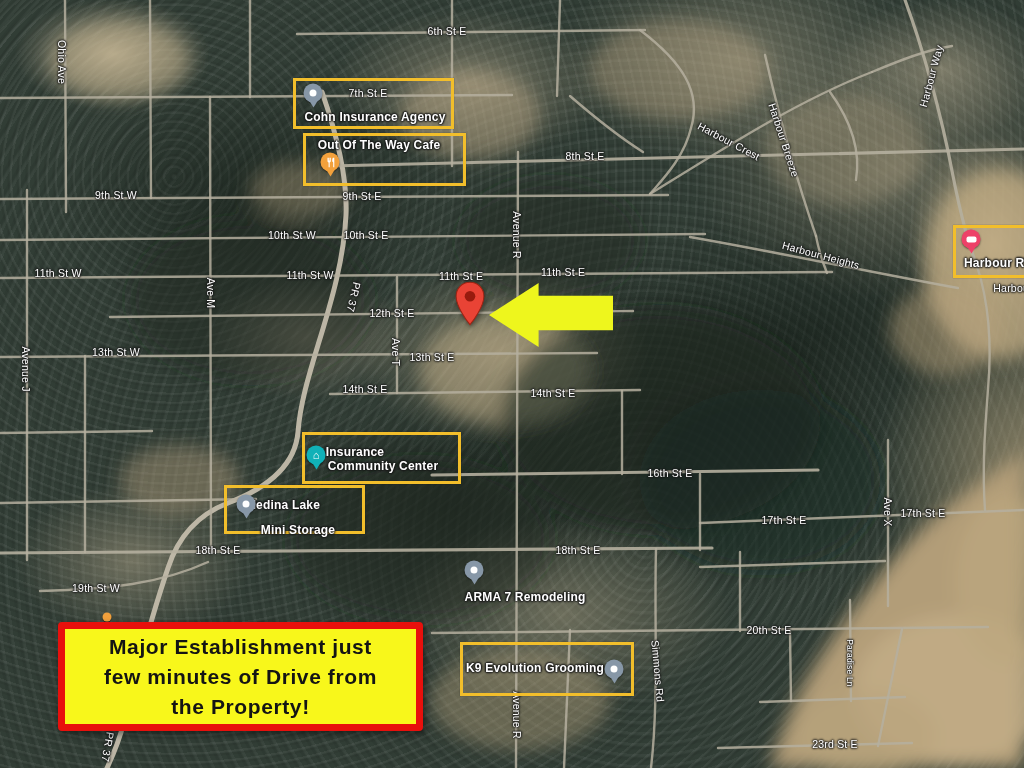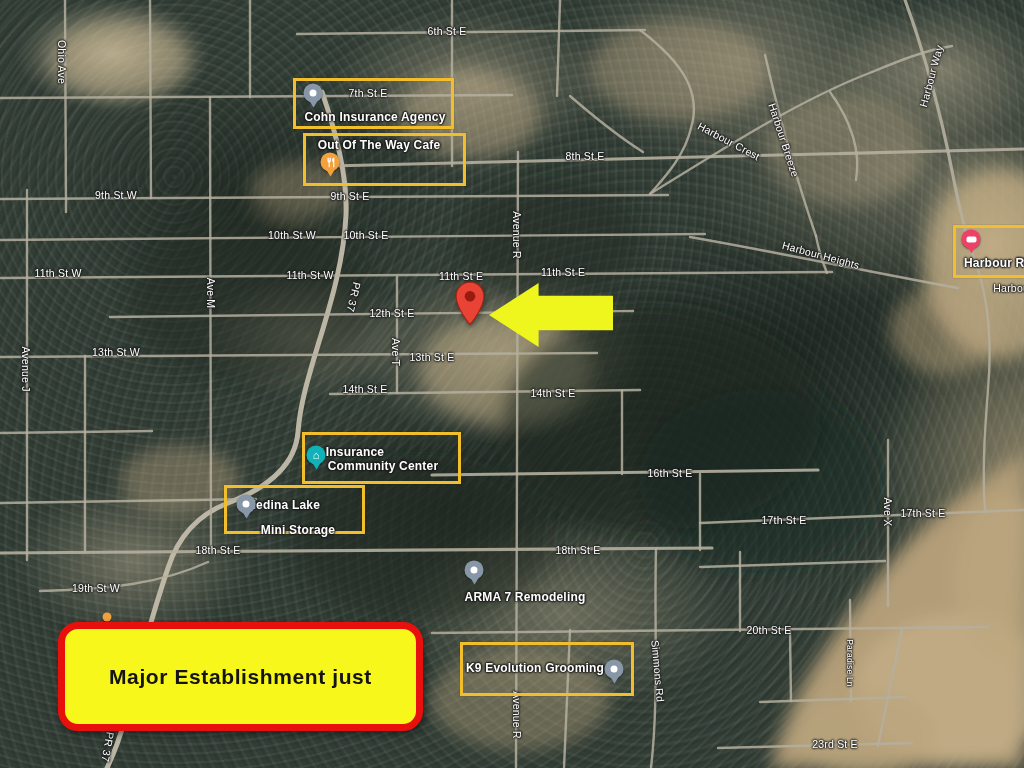--- a/index.html
+++ b/index.html
@@ -74,21 +74,21 @@
   .big-arrow{
     position:absolute;background:var(--arrow,#eef61d);
     clip-path:polygon(0 50%,40% 0,40% 20%,100% 20%,100% 74%,40% 74%,40% 100%);
     filter:drop-shadow(1px 2px 2px rgba(0,0,0,.4));
   }
   
   .callout{
     position:absolute;box-sizing:border-box;
     background:var(--callout-bg,#f8f71b);
     border:7px solid var(--callout-border,#e8100c);
-    border-radius:20px;
+    border-radius:4px;
     box-shadow:2px 3px 7px rgba(0,0,0,.45);
     display:flex;flex-direction:column;align-items:center;justify-content:center;
     text-align:center;
   }
   .callout .cline{
     color:#141414;font-weight:700;font-size:21px;line-height:30px;letter-spacing:.6px;
     white-space:nowrap;
   }
 </style>
 </head>
@@ -173,21 +173,21 @@
     <path class="rd" d="M872,72 C901,60 926,50 952,46"></path>
     <path class="rd" d="M830,92 C851,121 861,150 856,180"></path>
     <path class="rd" d="M570,96 C600,122 624,140 643,152"></path>
   </g>
 </svg>
 
 <div class="st" style="left:447px;top:31px">6th St E</div>
 <div class="st" style="left:368px;top:93px">7th St E</div>
 <div class="st" style="left:585px;top:156px">8th St E</div>
 <div class="st" style="left:116px;top:195px">9th St W</div>
-<div class="st" style="left:350px;top:196px">9th St E</div>
+<div class="st" style="left:362px;top:196px">9th St E</div>
 <div class="st" style="left:292px;top:235px">10th St W</div>
 <div class="st" style="left:366px;top:235px">10th St E</div>
 <div class="st" style="left:58px;top:273px">11th St W</div>
 <div class="st" style="left:310px;top:275px">11th St W</div>
 <div class="st" style="left:461px;top:276px">11th St E</div>
 <div class="st" style="left:563px;top:272px">11th St E</div>
 <div class="st" style="left:392px;top:313px">12th St E</div>
 <div class="st" style="left:116px;top:352px">13th St W</div>
 <div class="st" style="left:432px;top:357px">13th St E</div>
 <div class="st" style="left:365px;top:389px">14th St E</div>
@@ -278,13 +278,15 @@
 
 <div class="property-pin" style="left:470px;top:330px">
   <svg width="32" height="45" viewBox="0 0 24 34">
     <path d="M12 1C6 1 1.5 5.6 1.5 11.5c0 7.6 8 18.6 10.5 21.5 2.5-2.9 10.5-13.9 10.5-21.5C22.5 5.6 18 1 12 1z" style="fill:var(--property-pin,#E94335)" stroke="#9c2414" stroke-width="0.8"></path>
     <circle cx="12" cy="11.5" r="4" fill="#971B0E"></circle>
   </svg>
 </div>
 
 <div class="callout" style="left:58px;top:622px;width:365px;height:109px">
   <div class="cline">Major Establishment just</div>
+  <div class="cline">few minutes of Drive from</div>
+  <div class="cline">the Property!</div>
 </div>
 
 </body></html>

